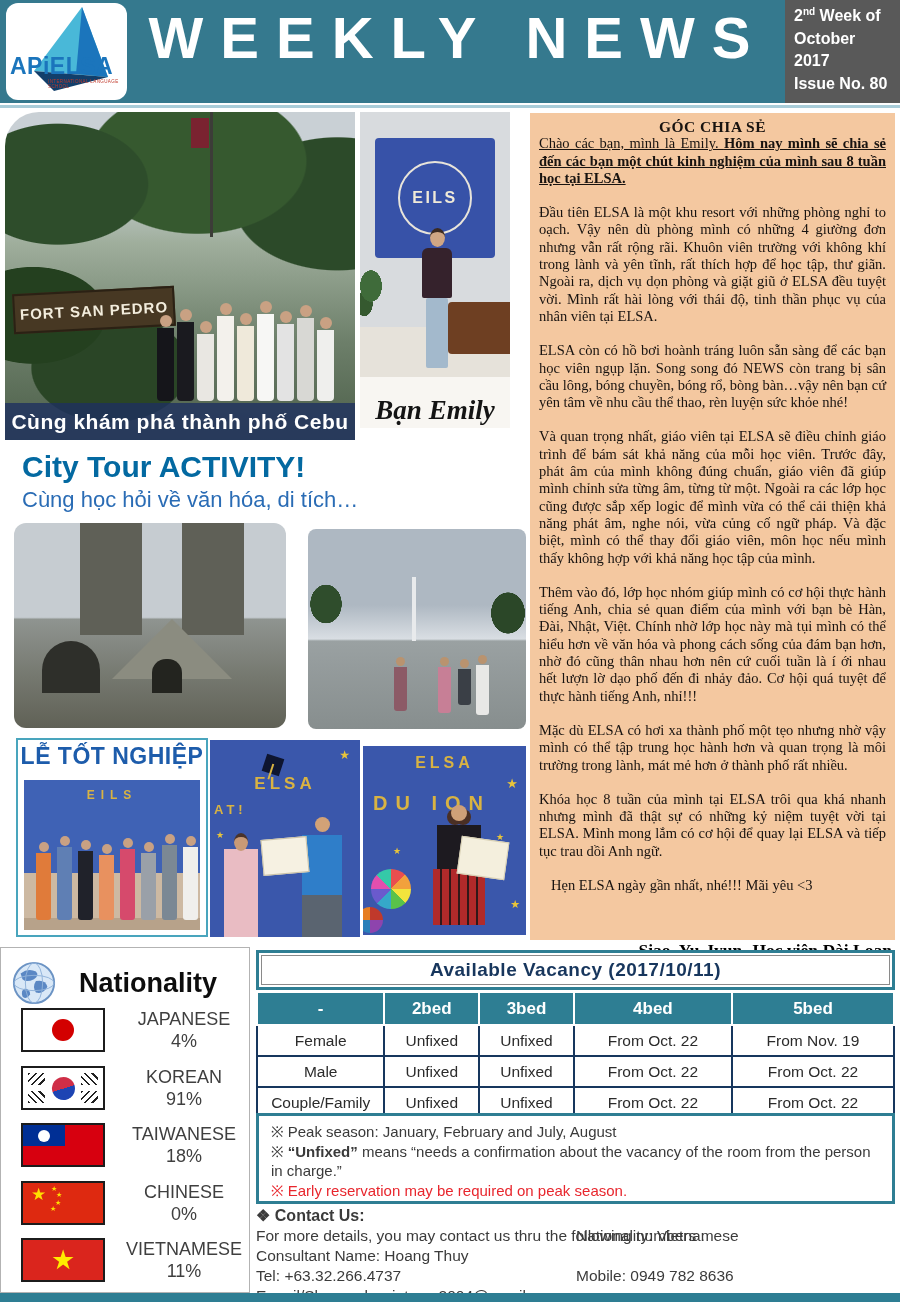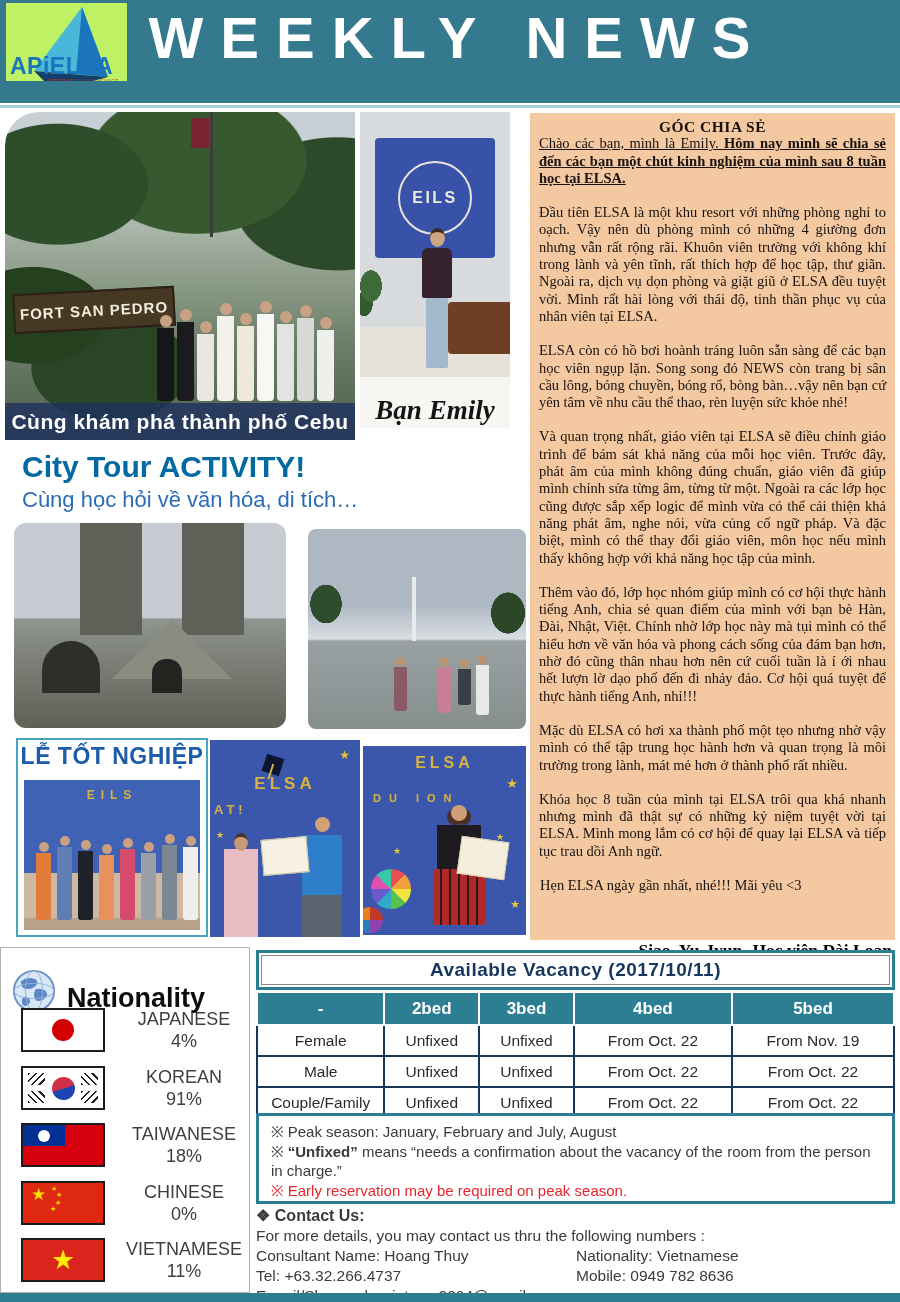--- a/index.html
+++ b/index.html
@@ -1,41 +1,41 @@
 <!DOCTYPE html>
 <html><head>
 <meta charset="utf-8">
 <style>
   html,body{margin:0;padding:0;background:#e9e9e9;}
   .page{position:relative;width:900px;height:1302px;background:#fff;margin:0 auto;overflow:hidden;
         font-family:"Liberation Sans",sans-serif;}
 
   
   .header{position:absolute;left:0;top:0;width:900px;height:103px;background:#35798e;}
-  .logo-box{position:absolute;left:6px;top:3px;width:121px;height:78px;background:#bef264;overflow:hidden;}
+  .logo-box{position:absolute;left:6px;top:3px;width:121px;height:97px;background:#ffffff;overflow:hidden;border-radius:12px;}
   .logo-tri{position:absolute;left:18px;top:2px;}
   .logo-word{position:absolute;left:4px;top:50px;font-weight:bold;font-size:23px;color:#1b75bc;letter-spacing:.5px;}
   .logo-tag{position:absolute;left:42px;top:76px;font-size:4.5px;color:#c0392b;letter-spacing:.4px;}
   .weekly-title{position:absolute;left:133px;top:4px;width:650px;text-align:center;color:#fff;
        font-size:58px;font-weight:bold;letter-spacing:17px;white-space:nowrap;}
   .contact-line{position:absolute;left:133px;top:74px;width:650px;text-align:center;color:#fff;
        font-size:17.5px;font-weight:bold;letter-spacing:.3px;white-space:nowrap;}
   .issue-box{position:absolute;left:785px;top:0;width:115px;height:103px;background:#595959;color:#fff;
        font-weight:bold;font-size:16px;line-height:1.4;padding:5px 0 0 9px;box-sizing:border-box;}
   .issue-box sup{font-size:10px;}
   .header-rule{position:absolute;left:0;top:105px;width:900px;height:3px;background:#a9cdd9;}
 
   
   .article{position:absolute;left:530px;top:113px;width:365px;height:827px;background:#f4c8a0;
        box-sizing:border-box;padding:5px 9px;font-family:"Liberation Serif",serif;color:#181310;
        font-size:14.5px;line-height:17.3px;text-align:justify;overflow:hidden;}
   .article h2{margin:0;text-align:center;font-size:15.5px;letter-spacing:.5px;}
   .article p{margin:0 0 17px;}
   .article .pfirst{margin-bottom:17px;text-decoration:underline;}
-  .article .closing{margin:1px;}
+  .article .closing{margin:12px;}
   .signature{position:absolute;left:520px;top:940px;width:372px;text-align:right;
        font-family:"Liberation Serif",serif;font-weight:bold;font-size:17.5px;color:#000;}
 
   
   .photo1{position:absolute;left:5px;top:112px;width:350px;height:328px;border-radius:34px 0 0 0;overflow:hidden;
      background:
        radial-gradient(150px 100px at 15% 22%,#2e4d2b 60%,transparent 61%),
        radial-gradient(180px 120px at 55% 15%,#36592f 60%,transparent 61%),
        radial-gradient(170px 110px at 95% 28%,#2c4a29 60%,transparent 61%),
        radial-gradient(120px 80px at 8% 62%,#24401f 60%,transparent 61%),
@@ -126,21 +126,21 @@
   .girl-mic::before{content:"";display:block;width:16px;height:16px;border-radius:50%;background:#cfa078;margin:0 auto 2px;
       box-shadow:-4px 4px 0 0 #4a2f24,4px 4px 0 0 #4a2f24;}
   .skirt{position:absolute;left:70px;bottom:10px;width:52px;height:56px;
       background:repeating-linear-gradient(90deg,#b02a2a 0 7px,#301818 7px 9px),
                  repeating-linear-gradient(0deg,rgba(0,0,0,.35) 0 2px,transparent 2px 8px);}
   .paper{position:absolute;left:96px;bottom:58px;width:46px;height:36px;background:#f4efdd;border:1px solid #d8d0b4;
       transform:rotate(8deg);}
 
   
   .natl{position:absolute;left:0;top:947px;width:250px;height:346px;border:1px solid #b3b3b3;box-sizing:border-box;background:#fff;}
-  .natl-head{position:absolute;left:10px;top:20px;display:flex;align-items:flex-end;gap:10px;}
+  .natl-head{position:absolute;left:10px;top:12px;display:flex;align-items:center;gap:22px;}
   .natl-title{font-size:27px;font-weight:bold;color:#0d0d0d;}
   .natl-row{position:absolute;left:0;width:250px;height:52px;display:flex;align-items:center;}
   .flag{width:84px;height:44px;border:2px solid #1c1c1c;box-sizing:border-box;position:relative;margin-left:20px;flex:none;}
   .natl-txt{flex:1;text-align:center;color:#3f3f3f;font-size:18px;line-height:1.25;font-weight:500;margin-left:12px;}
   .flag-jp{background:#fff;}
   .flag-jp::before{content:"";position:absolute;inset:0;margin:auto;width:22px;height:22px;border-radius:50%;background:#d30000;}
   .flag-kr{background:
       repeating-linear-gradient(135deg,#222 0 2px,transparent 2px 5px) left 5px top 5px / 17px 12px no-repeat,
       repeating-linear-gradient(45deg,#222 0 2px,transparent 2px 5px) right 5px top 5px / 17px 12px no-repeat,
       repeating-linear-gradient(45deg,#222 0 2px,transparent 2px 5px) left 5px bottom 5px / 17px 12px no-repeat,
@@ -187,20 +187,26 @@
     <div class="logo-box">
       <svg class="logo-tri" width="90" height="92" viewBox="0 0 90 92">
         <polygon points="58,2 84,72 10,66" fill="#49b8d8"></polygon>
         <polygon points="58,2 84,72 52,69" fill="#1b75bc"></polygon>
         <polygon points="10,66 84,72 30,86" fill="#123f6b"></polygon>
       </svg>
       <div class="logo-word">APiELSA</div>
       <div class="logo-tag">INTERNATIONAL LANGUAGE SCHOOL</div>
     </div>
     <div class="weekly-title">WEEKLY NEWS</div>
+    <div class="issue-box">
+      <div><span>2</span><sup>nd</sup><span> Week of</span></div>
+      <div>October</div>
+      <div>2017</div>
+      <div>Issue No. 80</div>
+    </div>
   </div>
   <div class="header-rule"></div>
 
   <div class="photo1">
     <div class="flagpole"></div>
     <div class="flag-red"></div>
     <div class="fort-sign">FORT SAN PEDRO</div>
     <span class="fig" style="left:152px;height:86px;--c:#15151a"></span>
     <span class="fig" style="left:172px;height:92px;--c:#1a1a1f"></span>
     <span class="fig" style="left:192px;height:80px;--c:#e9e7e2"></span>
@@ -278,21 +284,21 @@
     <div class="gold-letters" style="left:0;top:34px;width:100%;text-align:center;font-size:17px;">ELSA</div>
     <div class="gold-letters" style="left:4px;top:62px;font-size:13px;">AT!</div>
     <span class="star" style="right:10px;top:8px;font-size:12px;">★</span>
     <span class="star" style="left:6px;top:90px;font-size:9px;">★</span>
     <div class="girl-pink"></div>
     <div class="guy-blue"></div>
     <div class="cert"></div>
   </div>
   <div class="gradRight">
     <div class="gold-letters" style="left:0;top:8px;width:100%;text-align:center;font-size:16px;">ELSA</div>
-    <div class="gold-letters" style="left:10px;top:46px;font-size:11px;letter-spacing:8px;">DU  ION</div>
+    <div class="gold-letters" style="left:10px;top:46px;font-size:20px;letter-spacing:8px;">DU  ION</div>
     <span class="star" style="right:8px;top:30px;font-size:13px;">★</span>
     <span class="star" style="right:22px;top:86px;font-size:9px;">★</span>
     <span class="star" style="left:30px;top:100px;font-size:9px;">★</span>
     <span class="star" style="right:6px;bottom:24px;font-size:11px;">★</span>
     <div class="girl-mic"></div>
     <div class="skirt"></div>
     <div class="paper"></div>
     <div class="pinwheel"></div>
     <div class="pinwheel2"></div>
   </div>
@@ -393,27 +399,27 @@
 
   <div class="notes">
     <div>※ Peak season: January, February and July, August</div>
     <div><span>※ </span><b>“Unfixed”</b><span> means “needs a confirmation about the vacancy of the room from the person in charge.”</span></div>
     <div class="red">※ Early reservation may be required on peak season.</div>
   </div>
 
   <div class="contact">
     <div class="head"><span>❖</span> <span>Contact Us:</span></div>
     <div>For more details, you may contact us thru the following numbers :</div>
-    <div class="grid">
-      <span style="grid-column:1 / span 1;width:320px;">Consultant Name: Hoang Thuy</span>
-    </div>
     <div class="grid" style="grid-template-columns:320px auto;margin-top:-20px;">
       <span></span>
         <span>Nationality: Vietnamese</span>
     </div>
+    <div class="grid">
+      <span style="grid-column:1 / span 1;width:320px;">Consultant Name: Hoang Thuy</span>
+    </div>
     <div class="grid" style="grid-template-columns:320px auto;">
       <span>Tel: +63.32.266.4737</span>
       <span>Mobile: 0949 782 8636</span>
     </div>
     <div>E-mail/Skype: elsavietnam2004@gmail.com</div>
   </div>
 
   <div class="bottom-bar"></div>
 </div>
 

